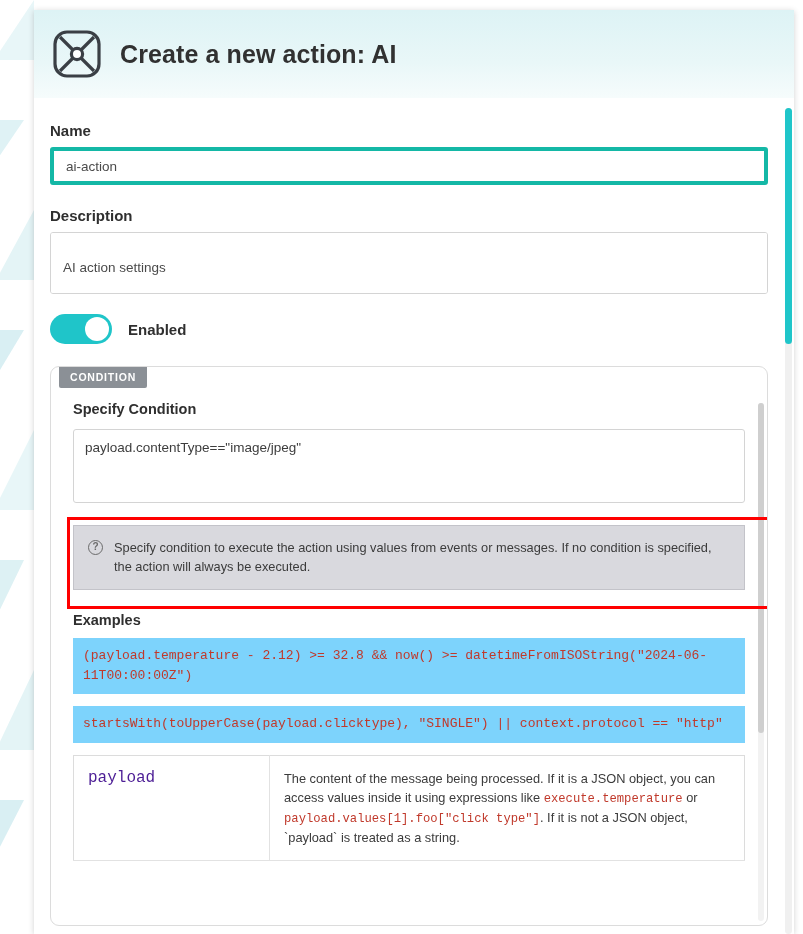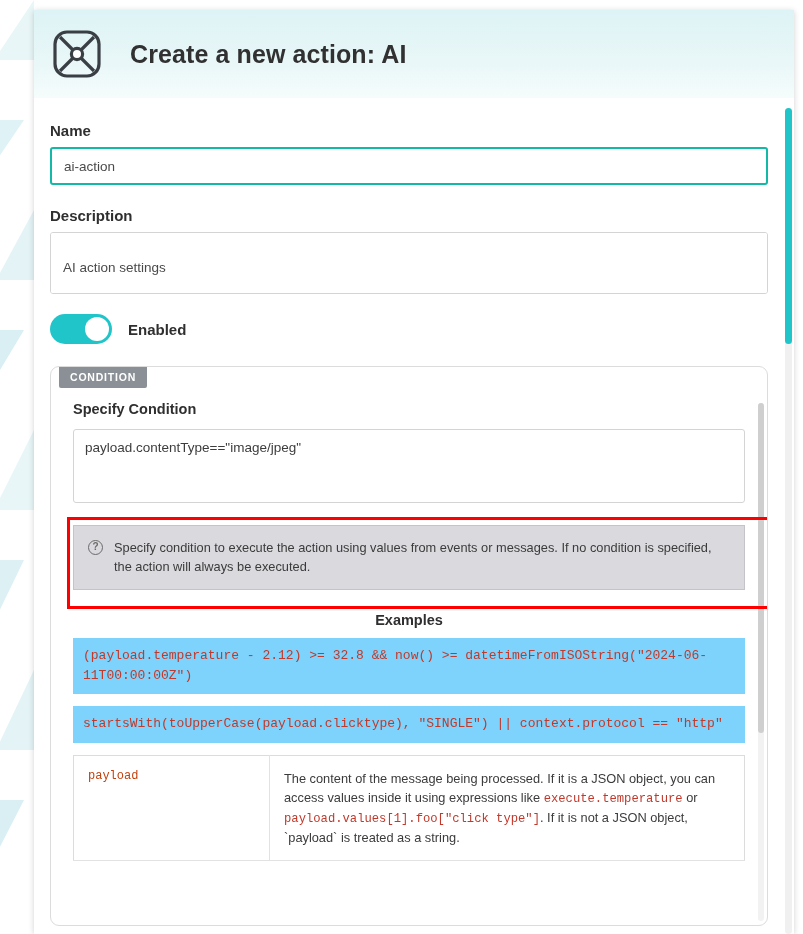--- a/index.html
+++ b/index.html
@@ -43,21 +43,21 @@
     box-shadow: 0 1px 6px rgba(0,0,0,0.18);
     overflow: hidden;
   }
 
   .modal-header {
     height: 88px;
     background: linear-gradient(180deg, #ddf3f5 0%, #e9f7f8 60%, #f6fcfc 100%);
     display: flex;
     align-items: center;
     padding-left: 16px;
-    gap: 26px;
+    gap: 16px;
     position: relative;
   }
   .modal-header .logo {
     width: 54px; height: 54px;
     flex: 0 0 auto;
   }
   .modal-title {
     font-size: 25px;
     font-weight: bold;
     color: #313131;
@@ -73,21 +73,21 @@
 
   .field-label {
     font-size: 15px;
     font-weight: bold;
     color: #2f2f2f;
     margin-bottom: 8px;
   }
   .text-input {
     width: 100%;
     height: 38px;
-    border: 2px solid #14b8a6;
+    border: 4px solid #14b8a6;
     border-radius: 3px;
     padding: 0 12px;
     font-size: 13.5px;
     color: #4a4a4a;
     font-family: "Liberation Sans", sans-serif;
     background: #fff;
     outline: none;
   }
   .textarea {
     width: 100%;
@@ -207,21 +207,20 @@
     height: 92px;
     border: 3px solid #ff0000;
     pointer-events: none;
   }
 
   .examples-title {
     font-size: 14.5px;
     font-weight: bold;
     color: #2f2f2f;
     margin: 22px 0 10px 0;
-    text-align: center;
   }
   .code-block {
     background: #7dd3fc;
     padding: 8px 10px;
     font-family: "Liberation Mono", monospace;
     font-size: 13px;
     line-height: 1.55;
     color: #c0392b;
     margin-bottom: 12px;
     word-break: break-word;
@@ -240,22 +239,22 @@
     border-collapse: collapse;
   }
   .var-table td {
     vertical-align: top;
     padding: 13px 14px;
     border-bottom: 1px solid #e2e2e2;
   }
   .var-name {
     width: 196px;
     font-family: "Liberation Mono", monospace;
-    font-size: 12px;
-    color: #c2410c;
+    font-size: 16px;
+    color: #4c1d95;
     border-right: 1px solid #e2e2e2;
     margin-top: 16px;
   }
   .var-desc {
     font-size: 12.8px;
     line-height: 1.5;
     color: #3b3b3b;
   }
   .var-desc code {
     font-family: "Liberation Mono", monospace;

